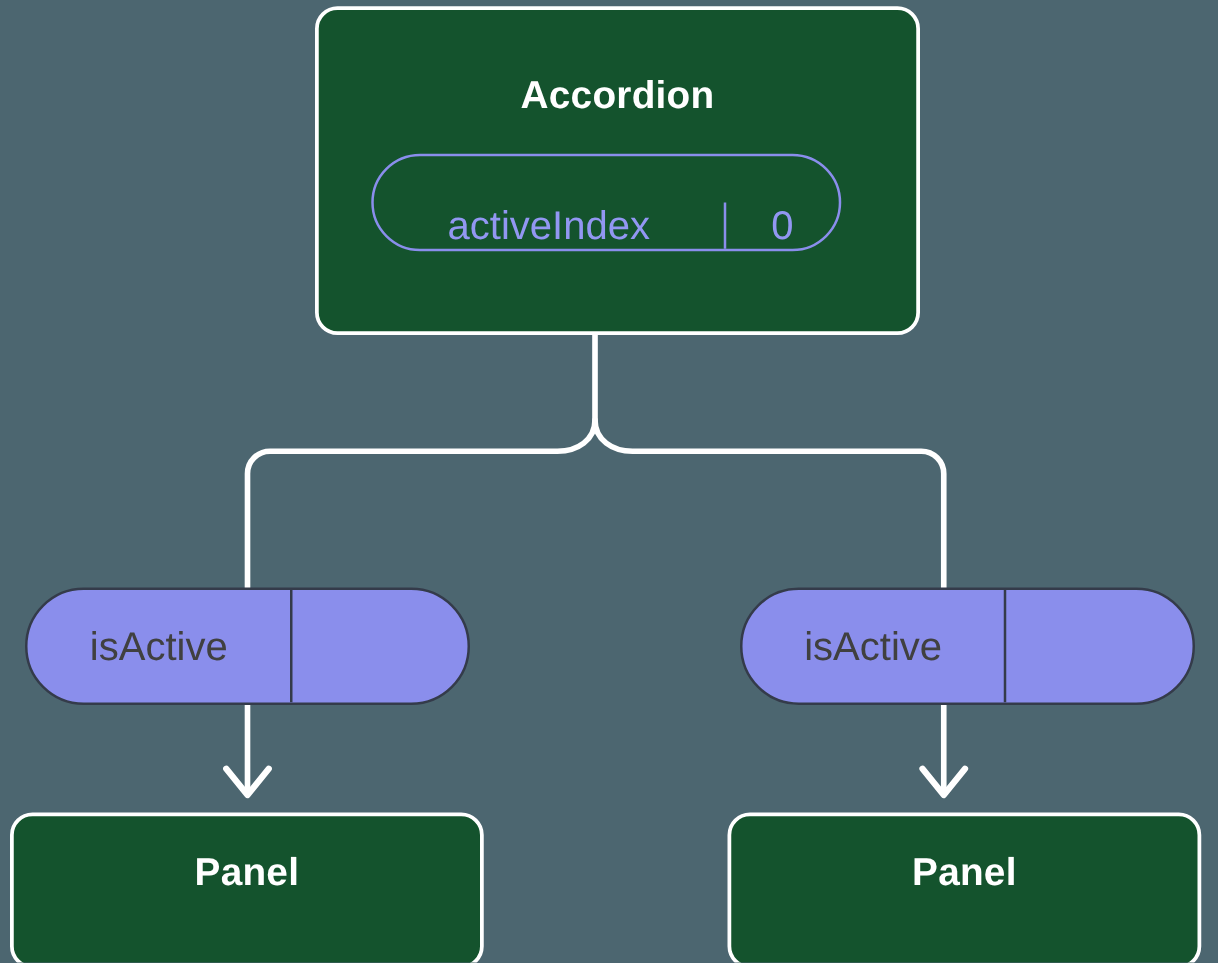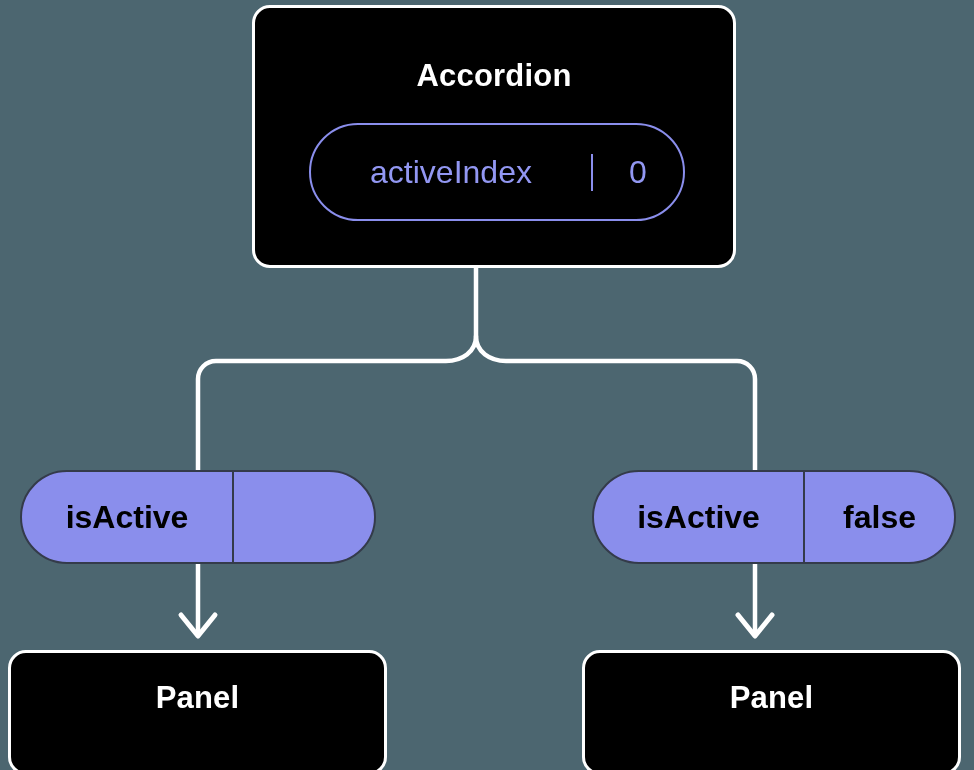--- a/index.html
+++ b/index.html
@@ -29,21 +29,21 @@
     height: 770px;
     z-index: 1;
     pointer-events: none;
   }
 
   
   .node-box {
     position: absolute;
     z-index: 2;
     box-sizing: border-box;
-    background: #000000;
+    background: #14532d;
     border: 3px solid #ffffff;
     border-radius: 18px;
     display: flex;
     flex-direction: column;
     align-items: center;
   }
   .node-title {
     color: #ffffff;
     font-size: 31px;
     font-weight: 700;
@@ -57,29 +57,29 @@
     top: 5px;
     width: 484px;
     height: 263px;
     justify-content: flex-start;
     padding-top: 50px;
   }
 
   
   .pill-outline {
     position: absolute;
-    left: 54px;
+    left: 42px;
     top: 115px;
     width: 376px;
-    height: 98px;
+    height: 78px;
     box-sizing: border-box;
     border: 2px solid #8a8eec;
     border-radius: 51px;
     display: flex;
-    align-items: center;
+    align-items: flex-end;
     background: transparent;
   }
   .pill-outline .pill-key {
     flex: 0 0 280px;
     display: flex;
     align-items: center;
     justify-content: center;
     border-right: 2px solid #8a8eec;
   }
   .pill-outline .pill-val {
@@ -116,23 +116,23 @@
     border-right: 2px solid #343b4a;
   }
   .pill-filled .pill-val {
     flex: 1 1 auto;
     display: flex;
     align-items: center;
     justify-content: center;
   }
   .pill-filled .pill-key span,
   .pill-filled .pill-val span {
-    color: #000000;
+    color: #404040;
     font-size: 32px;
-    font-weight: 700;
+    font-weight: 400;
     white-space: nowrap;
   }
 
   #pill-left {
     left: 20px;
     top: 470px;
     width: 356px;
   }
   #pill-left .pill-key { flex: 0 0 210px; }
 
@@ -205,23 +205,20 @@
   <div class="pill-filled" id="pill-left">
     <div class="pill-key">
       <span>isActive</span>
     </div>
   </div>
 
   <div class="pill-filled" id="pill-right">
     <div class="pill-key">
       <span>isActive</span>
     </div>
-    <div class="pill-val">
-      <span>false</span>
-    </div>
   </div>
 
   <div class="node-box" id="panel-left">
     <div class="node-title">Panel</div>
   </div>
 
   <div class="node-box" id="panel-right">
     <div class="node-title">Panel</div>
   </div>
 

